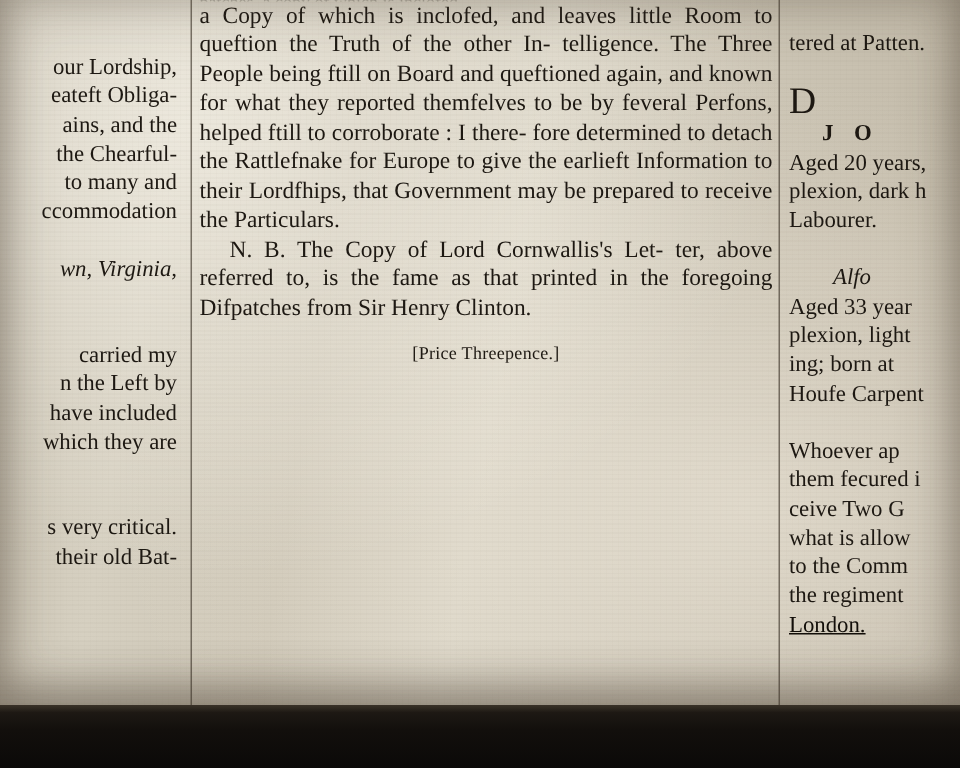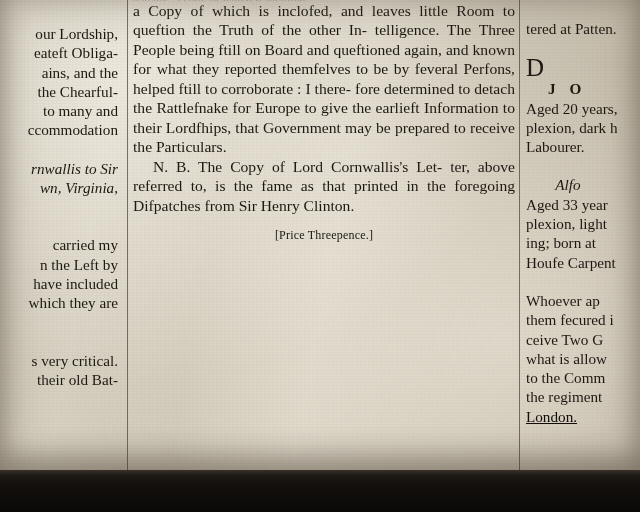--- a/index.html
+++ b/index.html
@@ -70,21 +70,21 @@
 
   .col {
     position: absolute;
     color: #1d1812;
     font-family: "Liberation Serif", serif;
   }
 
   
   #col-left {
     left: 0px;
-    top: 5px;
+    top: 16px;
     width: 122px;
     font-size: 15.2px;
     line-height: 19.3px;
     text-align: right;
     padding-right: 4px;
     box-sizing: border-box;
   }
   #col-left .ln { white-space: nowrap; }
   #col-left .gap { height: 19px; }
   #col-left .gap-lg { height: 38px; }
@@ -159,21 +159,20 @@
 
   <div class="col" id="col-left">
     <div class="gap"></div>
     <div class="ln">our Lordship,</div>
     <div class="ln">eateft Obliga-</div>
     <div class="ln">ains, and the</div>
     <div class="ln">the Chearful-</div>
     <div class="ln">to many and</div>
     <div class="ln">ccommodation</div>
     <div class="gap"></div>
-    <div class="ln it">rnwallis to Sir</div>
     <div class="ln it">wn, Virginia,</div>
     <div class="gap-lg"></div>
     <div class="ln">carried my</div>
     <div class="ln">n the Left by</div>
     <div class="ln">have included</div>
     <div class="ln">which they are</div>
     <div class="gap-lg"></div>
     <div class="ln">s very critical.</div>
     <div class="ln">their old Bat-</div>
   </div>

